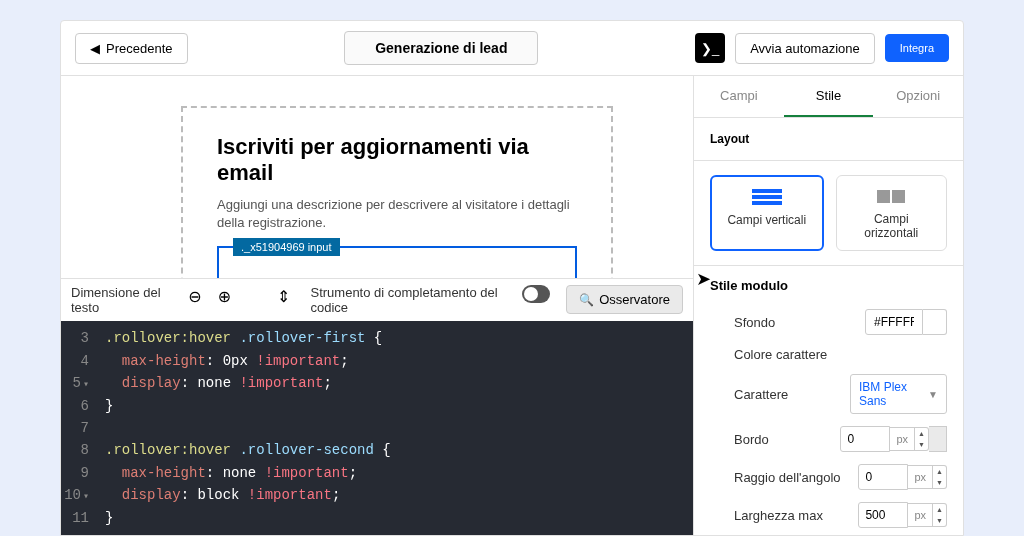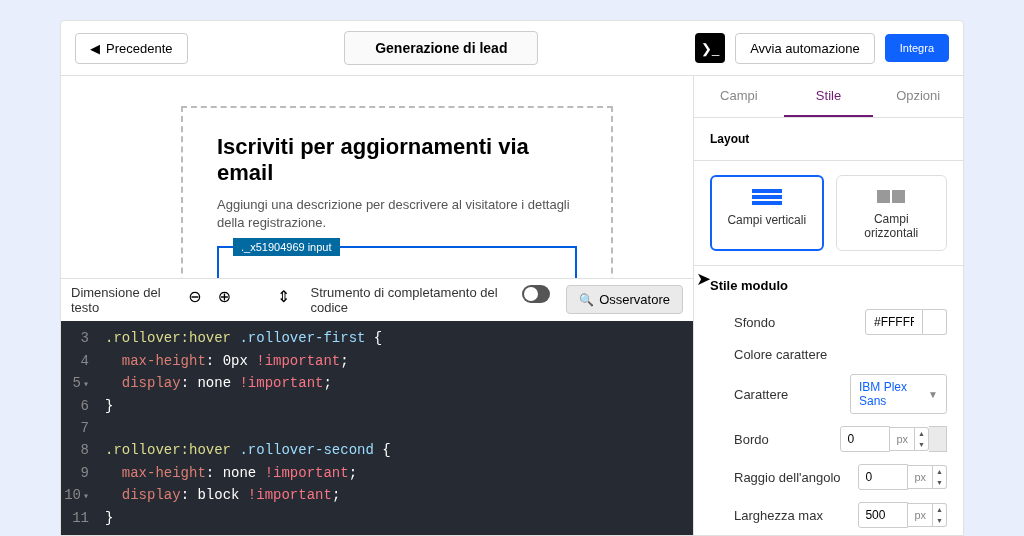--- a/index.html
+++ b/index.html
@@ -32,21 +32,21 @@
 .lc { padding-left: 8px; white-space: pre; }
 .sel { color: #DCDC8B; }
 .sel2 { color: #9CDCFE; }
 .prop { color: #DD7E74; }
 .val { color: #fff; }
 .kw { color: #F97583; }
 .arrow { color: #888; font-size: 10px; padding-left: 2px; }
 .right { width: 270px; border-left: 1px solid #E0E0E0; display: flex; flex-direction: column; overflow: auto; }
 .tabs { display: flex; border-bottom: 1px solid #E0E0E0; }
 .tab { flex: 1; text-align: center; padding: 12px 0; font-size: 13px; color: #888; cursor: pointer; }
-.tab.active { color: #701a75; border-bottom: 2px solid #701a75; font-weight: 500; }
+.tab.active { color: #000000; border-bottom: 2px solid #15803d; font-weight: 500; }
 .section-hd { padding: 14px 16px; font-size: 12px; font-weight: 700; border-bottom: 1px solid #E0E0E0; }
 .layout-opts { display: flex; gap: 12px; padding: 14px 16px; border-bottom: 1px solid #E0E0E0; }
 .lay-opt { flex: 1; border: 1px solid #ddd; border-radius: 6px; padding: 10px; text-align: center; font-size: 12px; color: #333; cursor: pointer; }
 .lay-opt.sel { border: 2px solid #0F62FE; }
 .lay-ico-stack { margin-bottom: 6px; width: 30px; height: 20px; margin: 0 auto 6px; display: flex; flex-direction: column; gap: 2px; justify-content:center; }
 .lay-ico-stack.vert div { height: 4px; background: #0F62FE; }
 .lay-ico-stack.horz { flex-direction: row; align-items: center;}
 .lay-ico-stack.horz div { width: 13px; height: 13px; background: #999; }
 .section-hd2 { padding: 12px 16px 10px; font-size: 13px; font-weight: 600; }
 .prop-row { display: flex; align-items: center; padding: 6px 16px; gap: 10px; }

